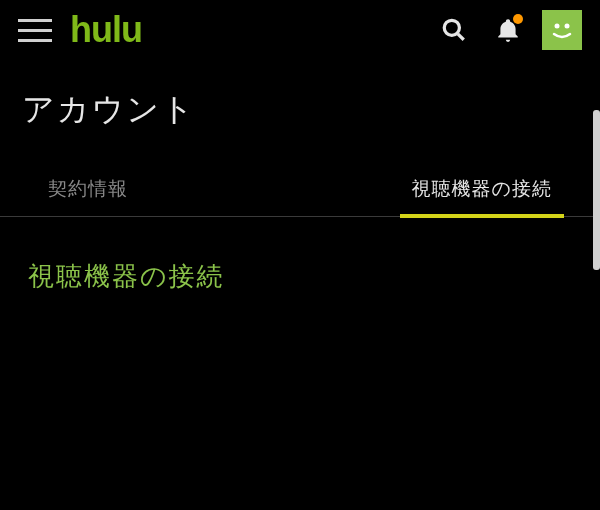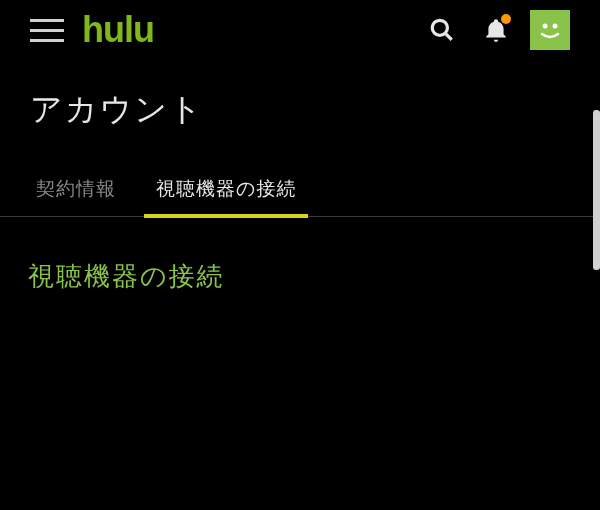--- a/index.html
+++ b/index.html
@@ -8,21 +8,21 @@
       height: 510px;
       background: #000;
       font-family: "Hiragino Sans", "Meiryo", sans-serif;
       color: #fff;
       position: relative;
       overflow: hidden;
     }
     .header {
       display: flex;
       align-items: center;
-      padding: 12px 30px;
+      padding: 12px 18px;
       height: 60px;
     }
     .hamburger {
       display: flex;
       flex-direction: column;
       justify-content: center;
       gap: 7px;
       width: 34px;
       cursor: pointer;
       margin-right: 18px;
@@ -67,26 +67,25 @@
       align-items: center;
       justify-content: center;
       margin-left: 14px;
     }
     .page-title {
       font-size: 32px;
       font-weight: 300;
       color: #e6e6e6;
       padding: 28px 22px 30px;
       letter-spacing: 2px;
-      margin-left: 8px;
     }
     .tabs {
       display: flex;
-      justify-content: flex-start;
-      padding: 0 16px;
+      justify-content: space-between;
+      padding: 0 28px;
       border-bottom: 1px solid #3a3a3a;
     }
     .tab {
       padding: 14px 20px 14px;
       font-size: 19px;
       color: #888;
       cursor: pointer;
       letter-spacing: 1px;
       position: relative;
     }

